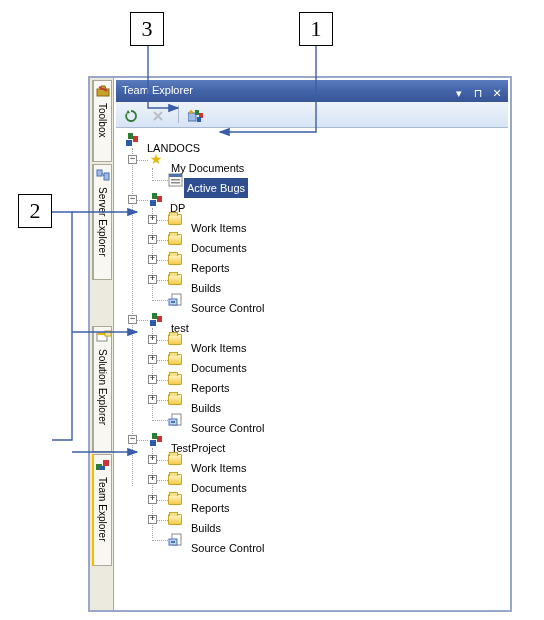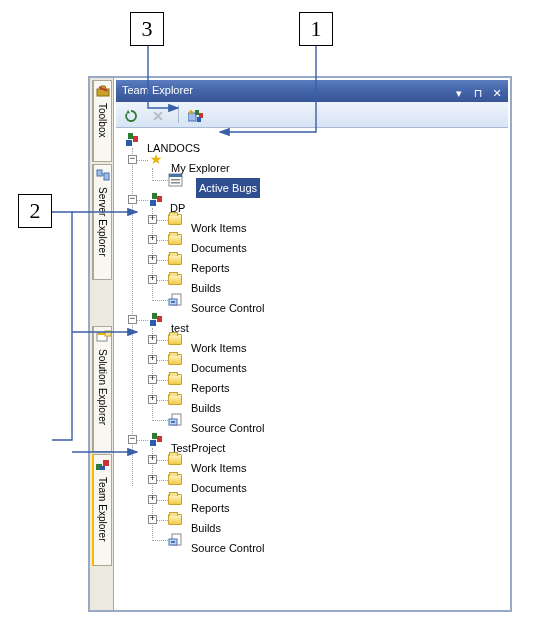--- a/index.html
+++ b/index.html
@@ -270,35 +270,35 @@
               <rect x="2" y="8" width="6" height="6" fill="#2a5cab"></rect>
             </svg>
         </span>
         <span class="node-label" style="left:28px;">LANDOCS</span>
       </div>
 
       <div class="tree-row">
         <div class="dotted-h" style="left:16px; top:10px; width:16px;"></div>
         <span class="expander" style="left:12px;">−</span>
         <span class="node-icon ico-star" style="left:32px;">★</span>
-        <span class="node-label" style="left:52px;">My Explorer</span>
+        <span class="node-label" style="left:52px;">My Documents</span>
       </div>
       <div class="dotted-v" style="left:36px; top:40px; height:10px;"></div>
 
       <div class="tree-row">
         <div class="dotted-h" style="left:36px; top:10px; width:16px;"></div>
         <span class="node-icon" style="left:52px;">
           <svg width="16" height="16">
               <rect x="1" y="2" width="13" height="12" fill="#fff" stroke="#888"></rect>
               <rect x="1" y="2" width="13" height="3" fill="#4a72b2"></rect>
               <rect x="3" y="7" width="9" height="1.5" fill="#888"></rect>
               <rect x="3" y="10" width="9" height="1.5" fill="#888"></rect>
             </svg>
         </span>
-        <span class="node-label selected" style="left:80px;">Active Bugs</span>
+        <span class="node-label selected" style="left:68px;">Active Bugs</span>
       </div>
 
       <div class="tree-row">
         <div class="dotted-h" style="left:16px; top:10px; width:16px;"></div>
         <span class="expander" style="left:12px;">−</span>
         <span class="node-icon" style="left:32px;">
           <svg width="16" height="16">
               <rect x="4" y="1" width="5" height="6" fill="#2e7d32"></rect>
               <rect x="9" y="4" width="5" height="6" fill="#c33"></rect>
               <rect x="2" y="8" width="6" height="6" fill="#2a5cab"></rect>

